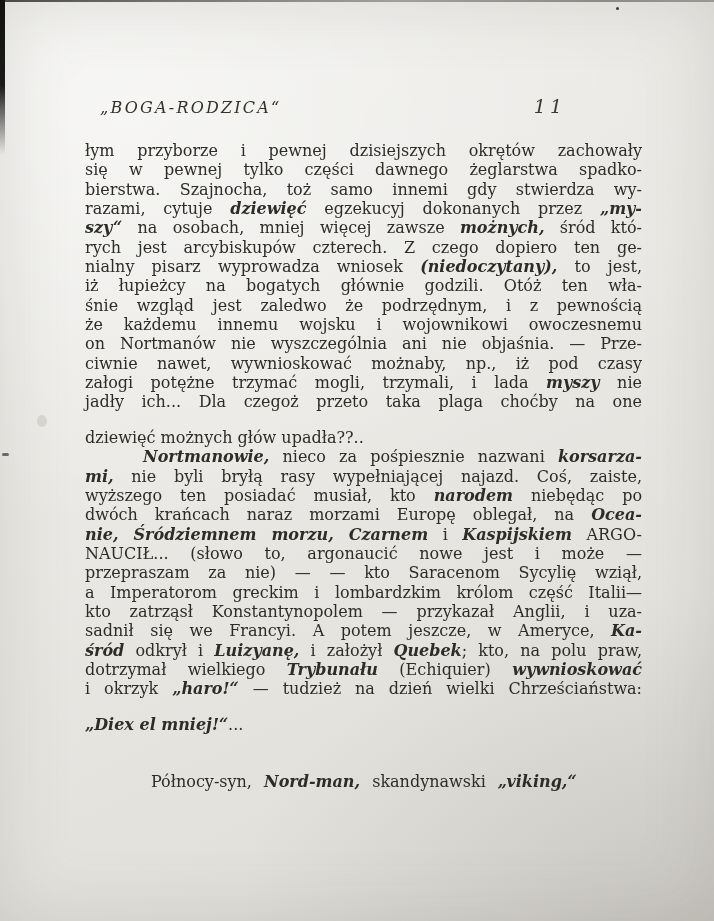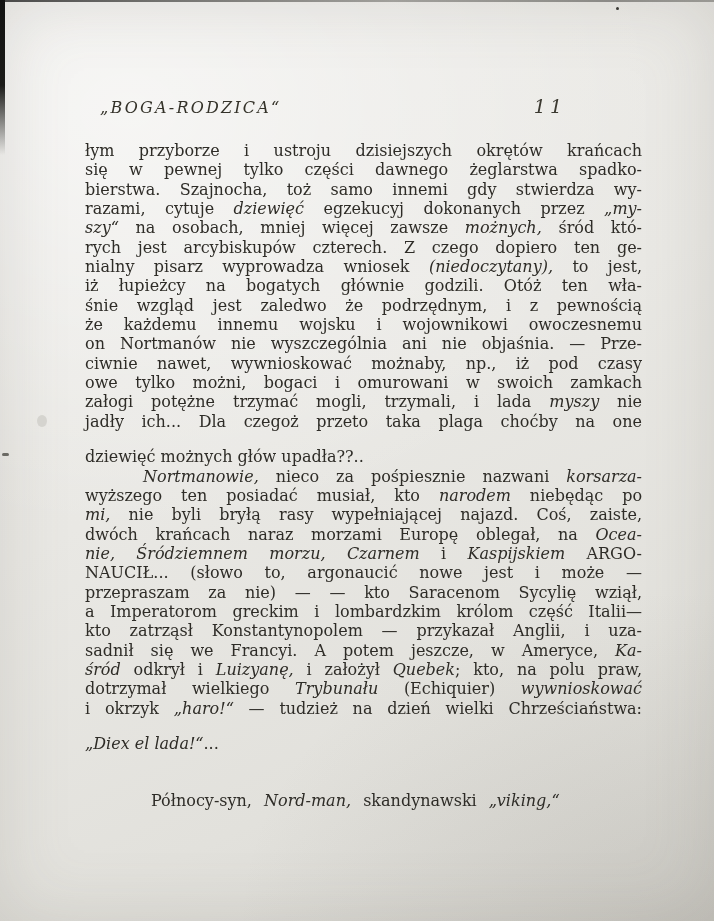--- a/index.html
+++ b/index.html
@@ -51,69 +51,68 @@
   
   .text-block {
     position: absolute; left: 85px; top: 141px; width: 557px;
     font-size: 16px; line-height: 19.35px;
   }
   .line { text-align: justify; text-align-last: justify; }
   .line.last { text-align-last: left; margin-top: 16px; }
   .para.indent .line:first-child { text-indent: 58px; }
   .para.footnote { margin-top: 38px; }
   .para.footnote .line { text-align-last: left; text-indent: 66px; word-spacing: 7px; }
-  em { font-style: italic; }
+  em { font-style: italic; font-weight: bold; }
 </style>
 </head>
 <body>
 
 <div class="scan">
   <div class="edge-top"></div>
   <div class="edge-left"></div>
   <div class="speck speck-1"></div>
   <div class="speck speck-2"></div>
   <div class="speck speck-3"></div>
 
   <div class="running-head">
     <span class="running-title">„BOGA-RODZICA“</span>
     <span class="page-number">11</span>
   </div>
 
   <div class="text-block">
       <div class="para body">
-        <div class="line"><span>łym przyborze i ustroju dzisiejszych okrętów krańcach</span></div>
+        <div class="line"><span>łym przyborze i pewnej dzisiejszych okrętów zachowały</span></div>
         <div class="line"><span>się w pewnej tylko części dawnego żeglarstwa spadko-</span></div>
         <div class="line"><span>bierstwa. Szajnocha, toż samo innemi gdy stwierdza wy-</span></div>
         <div class="line"><span>razami, cytuje </span><em>dziewięć</em><span> egzekucyj dokonanych przez </span><em>„my-</em></div>
         <div class="line"><em>szy“</em><span> na osobach, mniej więcej zawsze </span><em>możnych,</em><span> śród któ-</span></div>
         <div class="line"><span>rych jest arcybiskupów czterech. Z czego dopiero ten ge-</span></div>
         <div class="line"><span>nialny pisarz wyprowadza wniosek </span><em>(niedoczytany),</em><span> to jest,</span></div>
         <div class="line"><span>iż łupieżcy na bogatych głównie godzili. Otóż ten wła-</span></div>
         <div class="line"><span>śnie wzgląd jest zaledwo że podrzędnym, i z pewnością</span></div>
         <div class="line"><span>że każdemu innemu wojsku i wojownikowi owoczesnemu</span></div>
         <div class="line"><span>on Nortmanów nie wyszczególnia ani nie objaśnia. — Prze-</span></div>
         <div class="line"><span>ciwnie nawet, wywnioskować możnaby, np., iż pod czasy</span></div>
-        <div class="line"><span>owe tylko możni, bogaci i omurowani w swoich zamkach</span></div>
         <div class="line"><span>załogi potężne trzymać mogli, trzymali, i lada </span><em>myszy</em><span> nie</span></div>
         <div class="line"><span>jadły ich... Dla czegoż przeto taka plaga choćby na one</span></div>
         <div class="line last"><span>dziewięć możnych głów upadła??..</span></div>
       </div>
       <div class="para body indent">
         <div class="line"><em>Nortmanowie,</em><span> nieco za pośpiesznie nazwani </span><em>korsarza-</em></div>
+        <div class="line"><em>mi,</em><span> nie byli bryłą rasy wypełniającej najazd. Coś, zaiste,</span></div>
         <div class="line"><span>wyższego ten posiadać musiał, kto </span><em>narodem</em><span> niebędąc po</span></div>
-        <div class="line"><em>mi,</em><span> nie byli bryłą rasy wypełniającej najazd. Coś, zaiste,</span></div>
         <div class="line"><span>dwóch krańcach naraz morzami Europę oblegał, na </span><em>Ocea-</em></div>
         <div class="line"><em>nie, Śródziemnem morzu, Czarnem</em><span> i </span><em>Kaspijskiem</em><span> ARGO-</span></div>
         <div class="line"><span>NAUCIŁ... (słowo to, argonaucić nowe jest i może —</span></div>
         <div class="line"><span>przepraszam za nie) — — kto Saracenom Sycylię wziął,</span></div>
         <div class="line"><span>a Imperatorom greckim i lombardzkim królom część Italii—</span></div>
         <div class="line"><span>kto zatrząsł Konstantynopolem — przykazał Anglii, i uza-</span></div>
         <div class="line"><span>sadnił się we Francyi. A potem jeszcze, w Ameryce, </span><em>Ka-</em></div>
         <div class="line"><em>śród</em><span> odkrył i </span><em>Luizyanę,</em><span> i założył </span><em>Quebek</em><span>; kto, na polu praw,</span></div>
         <div class="line"><span>dotrzymał wielkiego </span><em>Trybunału</em><span> (Echiquier) </span><em>wywnioskować</em></div>
         <div class="line"><span>i okrzyk </span><em>„haro!“</em><span> — tudzież na dzień wielki Chrześciaństwa:</span></div>
-        <div class="line last"><em>„Diex el lada!“</em><span>...</span></div>
+        <div class="line last"><em>„Diex el mniej!“</em><span>...</span></div>
       </div>
       <div class="para footnote">
         <div class="line last"><span>Północy-syn, </span><em>Nord-man,</em><span> skandynawski </span><em>„viking,“</em></div>
       </div>
     </div>
 </div>
 
 </body></html>

